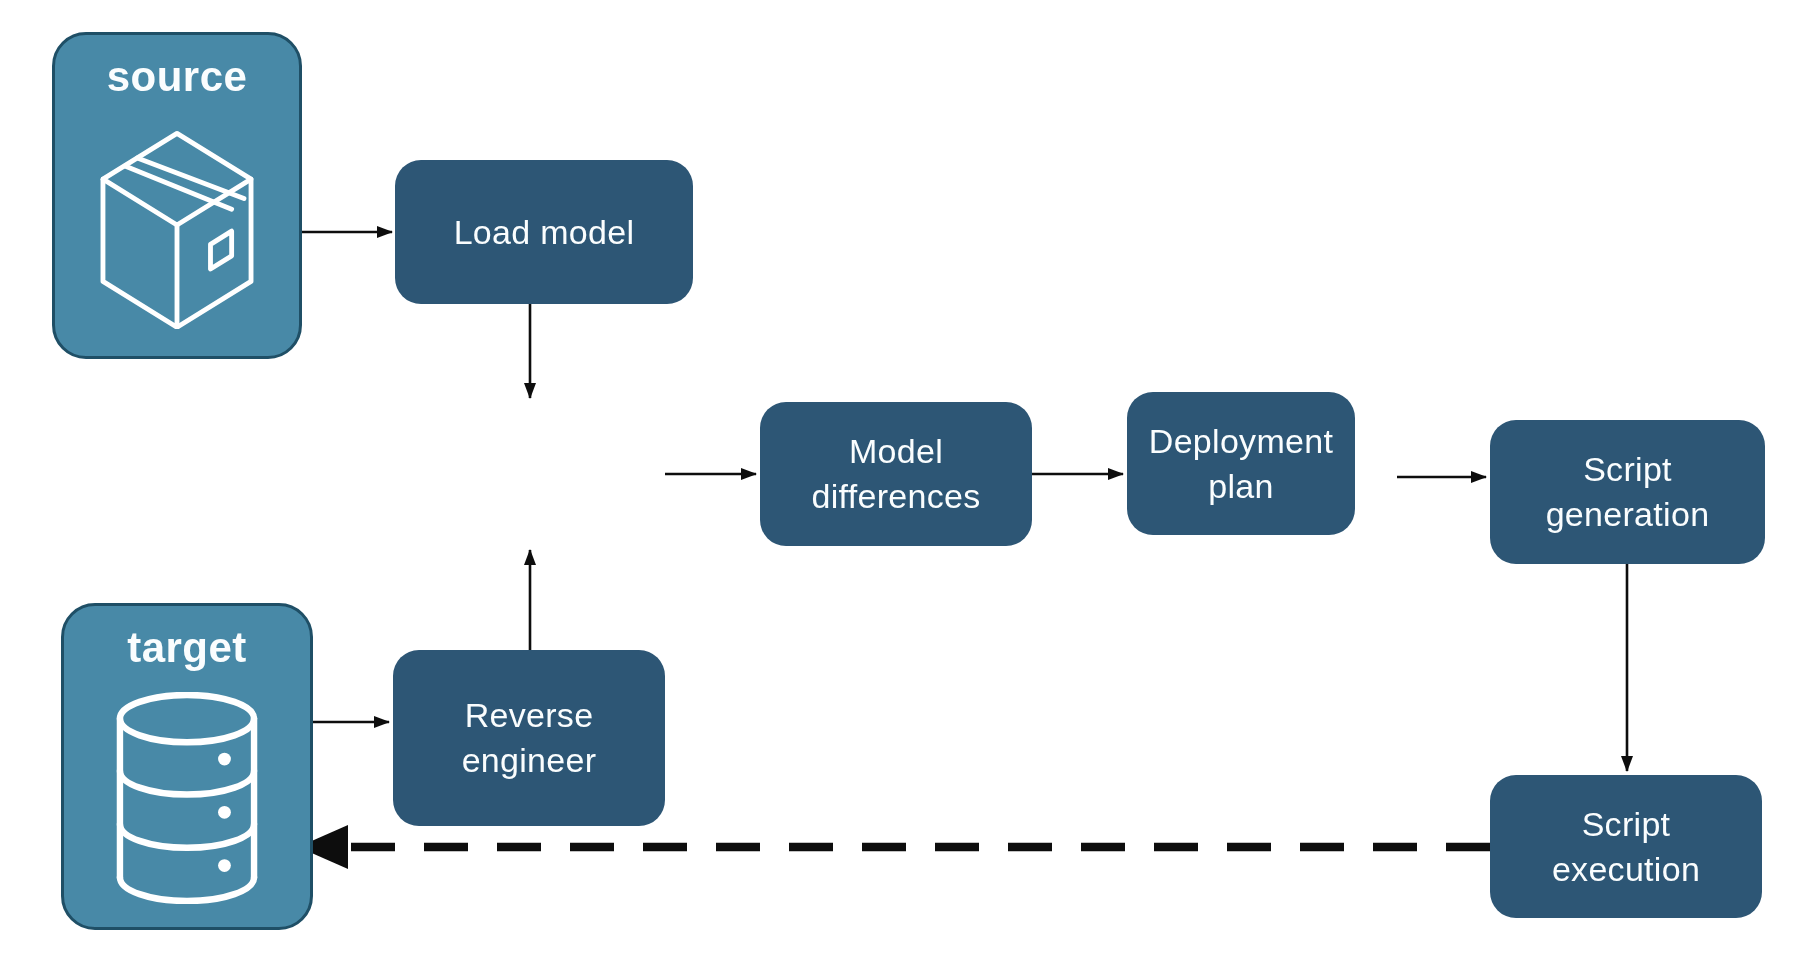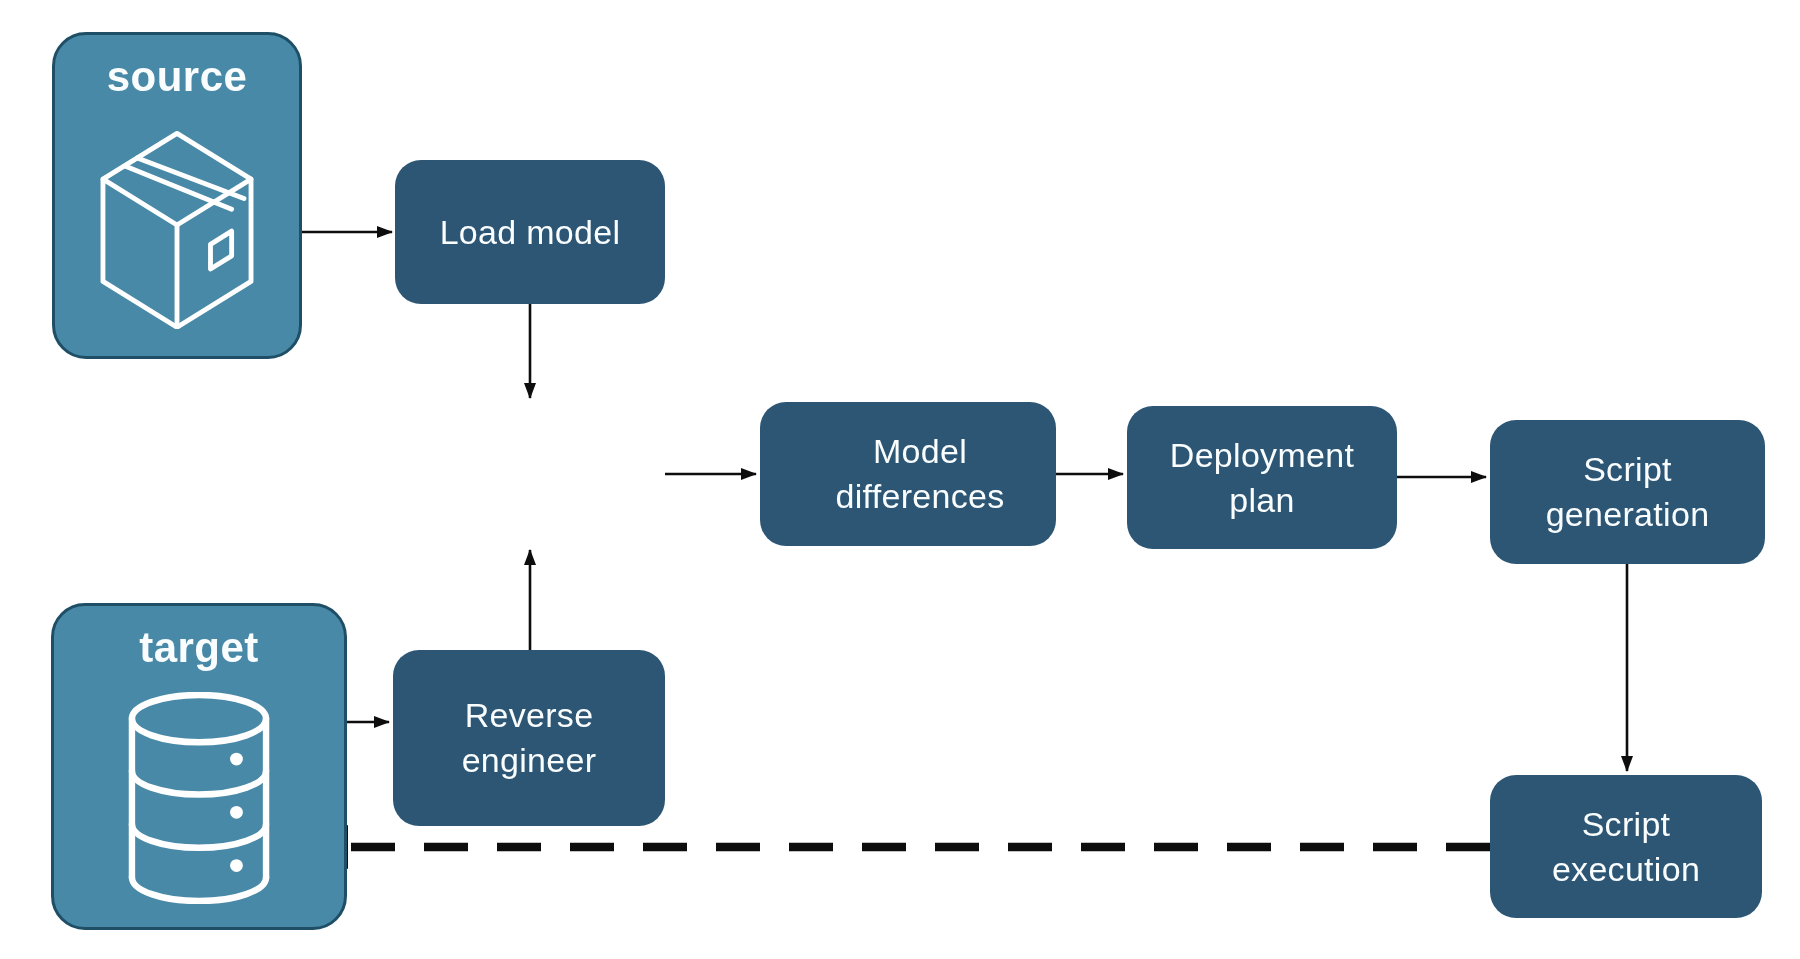--- a/index.html
+++ b/index.html
@@ -18,40 +18,40 @@
     position:absolute;
     background:var(--node-fill,#2d5675);
     border-radius:26px;
     display:flex;align-items:center;justify-content:center;
     text-align:center;
     color:var(--label-text,#fafdfe);
     font-size:34px;line-height:1.32;letter-spacing:.3px;
   }
   .node span{max-width:210px;display:inline-block;}
 
-  #n-load-model       {left:395px;  top:160px; width:270px; height:144px;}
+  #n-load-model       {left:395px;  top:160px; width:298px; height:144px;}
   #n-model-comparison {left:395px;  top:402px; width:270px; height:144px;}
-  #n-model-differences{left:760px;  top:402px; width:272px; height:144px;padding-left:24px;}
-  #n-deployment-plan  {left:1127px; top:406px; width:270px; height:143px;}
+  #n-model-differences{left:760px;  top:402px; width:272px; height:144px;}
+  #n-deployment-plan  {left:1127px; top:392px; width:228px; height:143px;}
   #n-script-generation{left:1490px; top:420px; width:275px; height:144px;}
   #n-reverse-engineer {left:393px;  top:650px; width:272px; height:176px;}
   #n-script-execution {left:1490px; top:775px; width:272px; height:143px;}
 
   .endpoint{
     position:absolute;
     background:var(--endpoint-fill,#4889a7);
     border:3px solid var(--endpoint-border,#1f4f66);
     border-radius:34px;
     box-sizing:border-box;
     display:flex;flex-direction:column;align-items:center;
     padding-top:18px;
     color:var(--label-text,#fafdfe);
   }
   #ep-source{left:28px; top:32px;  width:250px; height:327px;margin-left:24px;}
-  #ep-target{left:51px; top:603px; width:296px; height:327px;align-items:center;}
+  #ep-target{left:61px; top:603px; width:252px; height:327px;align-items:center;}
   .ep-label{font-size:42px;font-weight:bold;line-height:1.15;letter-spacing:.5px;}
   .ep-icon{margin-top:20px;}
   .ep-icon .ln{fill:none;stroke:#ffffff;stroke-linejoin:round;stroke-linecap:round;}
 </style>
 </head>
 <body>
 
 <div class="canvas">
 
   <svg class="edges" viewBox="0 0 1800 959">

